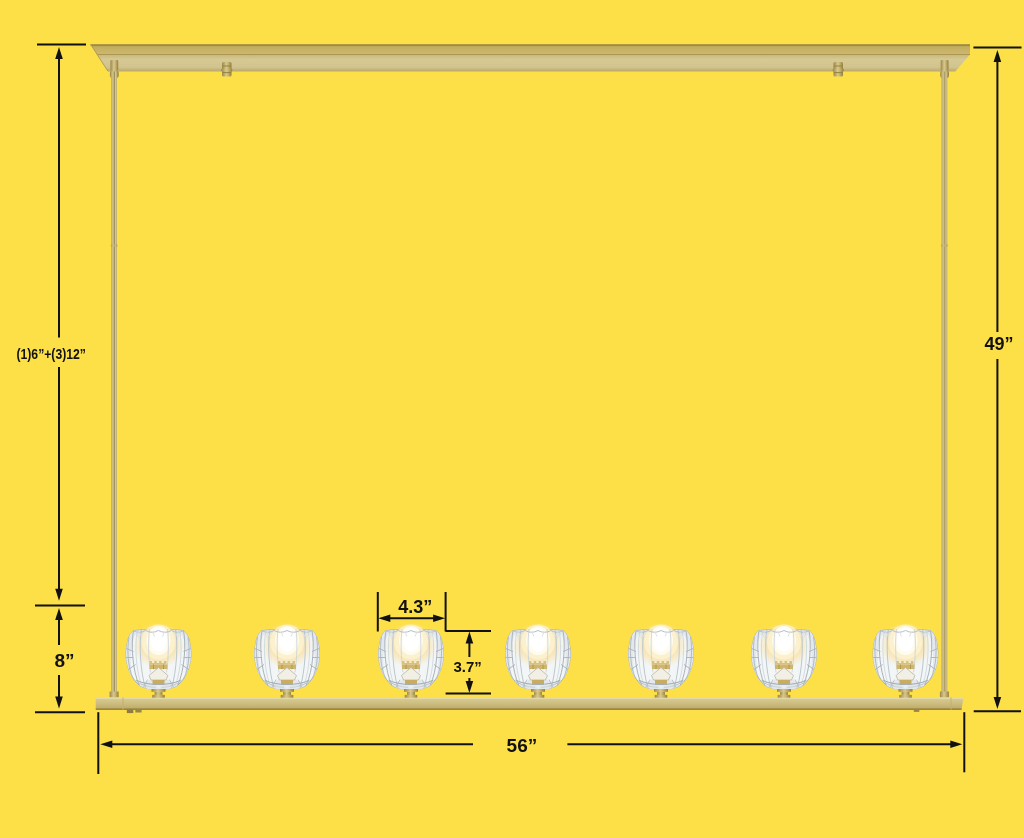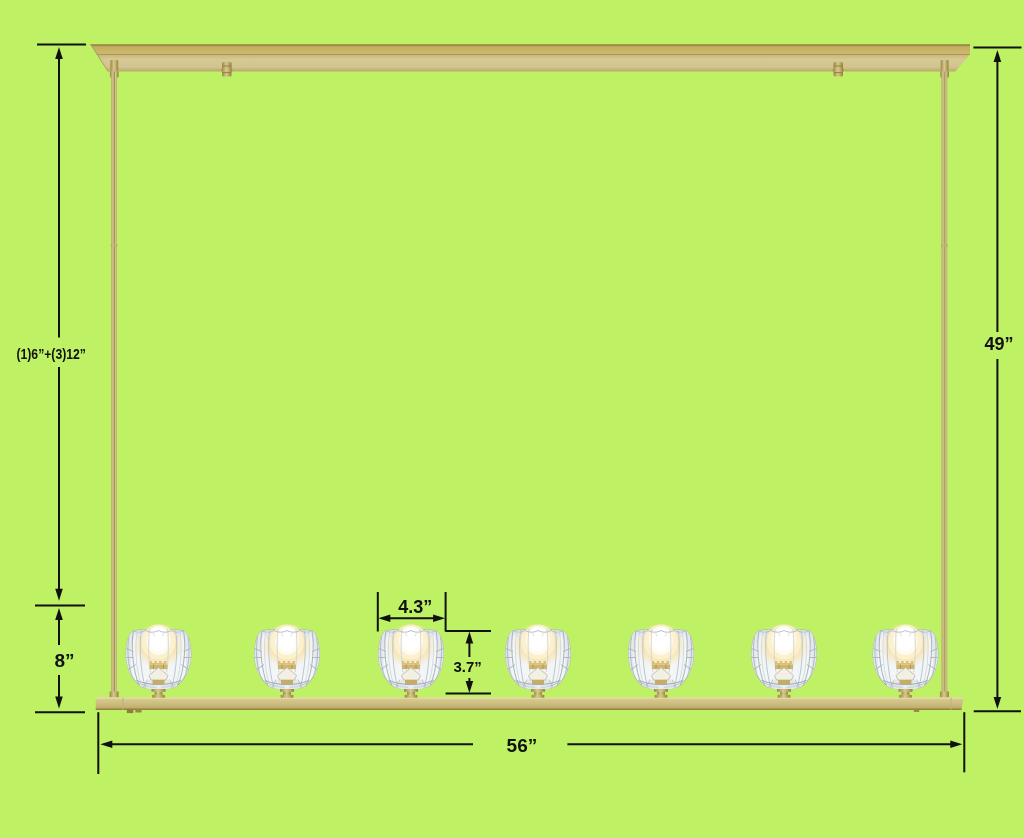--- a/index.html
+++ b/index.html
@@ -1,16 +1,16 @@
 <!DOCTYPE html>
 <html><head>
 <meta charset="utf-8">
 <style>
   html,body{margin:0;padding:0;background:#ffffff;}
-  .page{width:1024px;height:838px;position:relative;background:#bef264;overflow:hidden;}
+  .page{width:1024px;height:838px;position:relative;background:#fde047;overflow:hidden;}
   svg{display:block;}
   text{font-family:"Liberation Sans", sans-serif;font-weight:bold;fill:#111111;}
 </style>
 </head>
 <body>
 <div class="page">
 <svg width="1024" height="838" viewBox="0 0 1024 838">
 <defs>
   <linearGradient id="stripG" x1="0" y1="0" x2="0" y2="1">
     <stop offset="0" stop-color="#a6934f"></stop>

